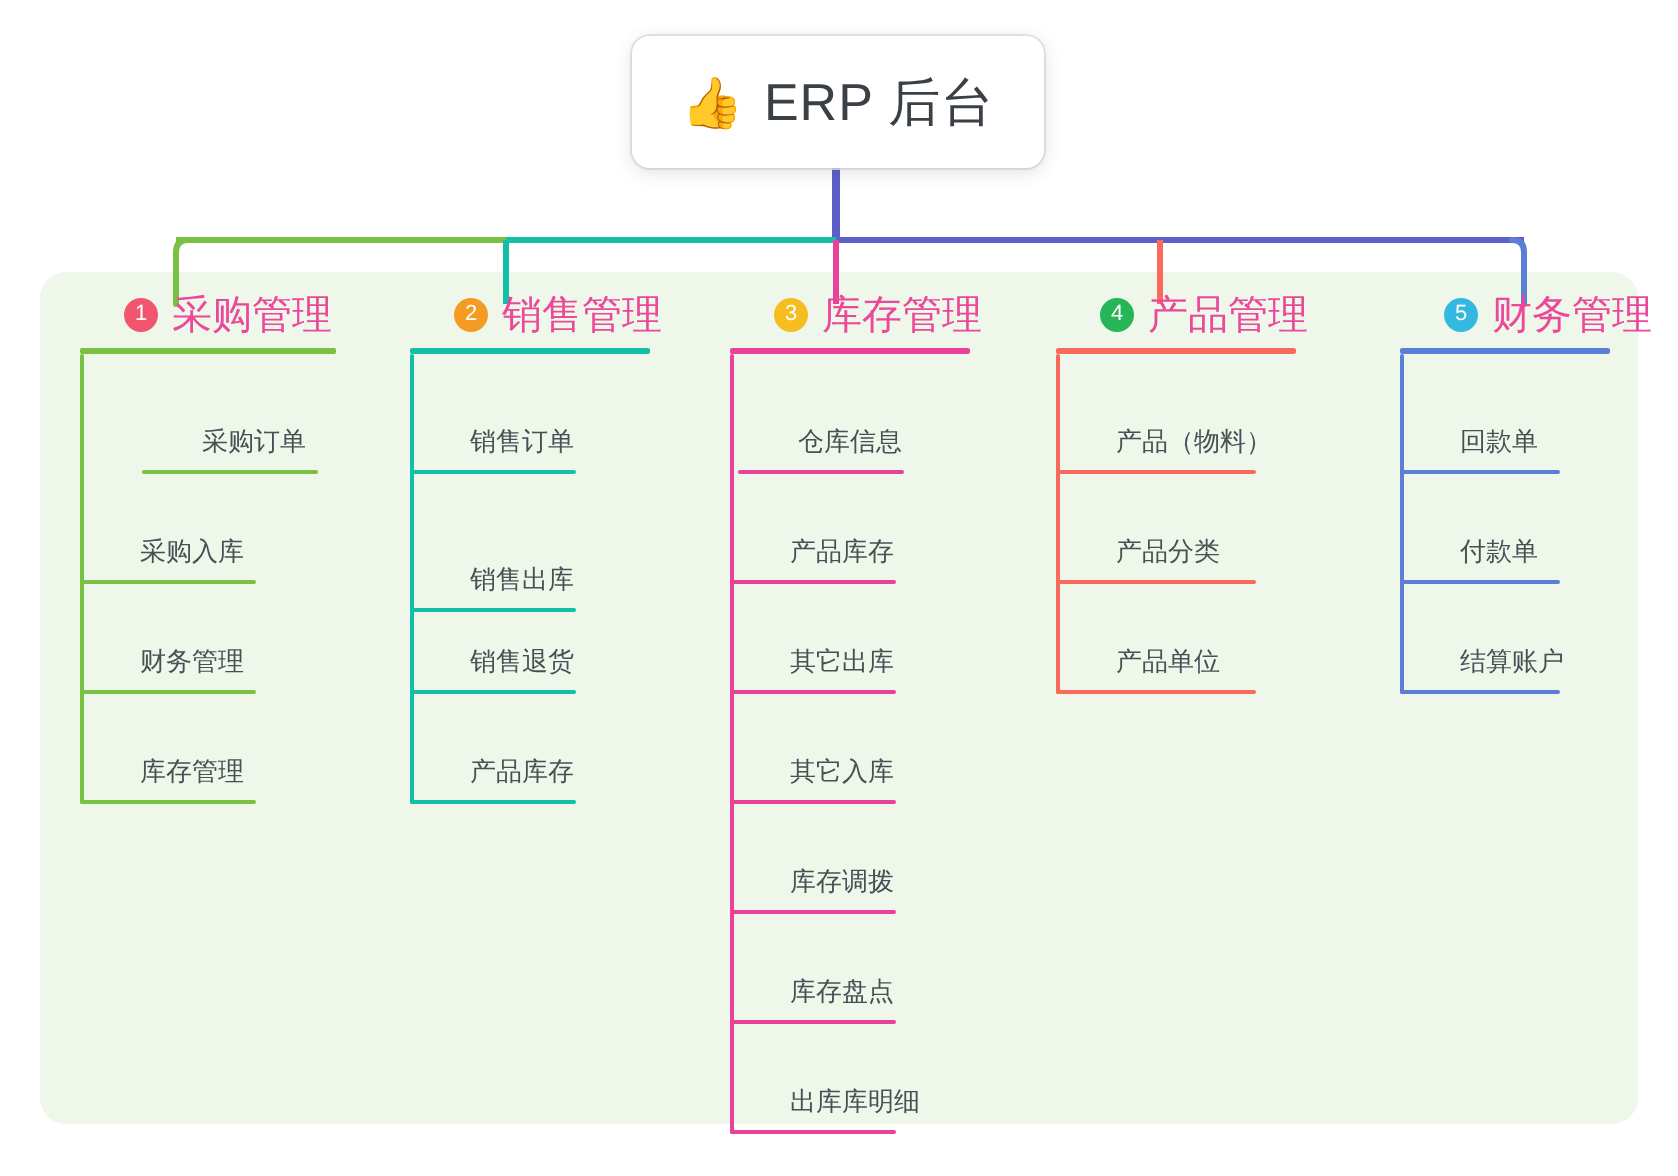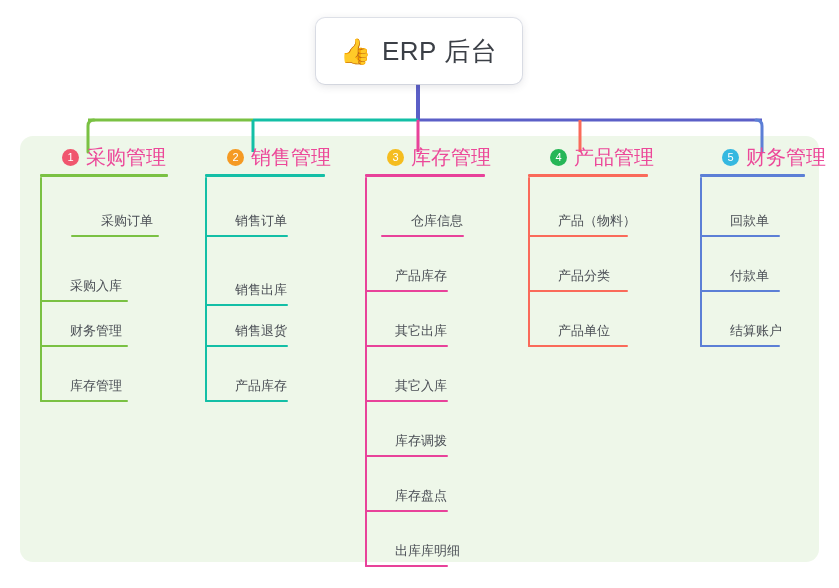--- a/index.html
+++ b/index.html
@@ -178,21 +178,21 @@
         <div class="col-head">
           <span class="badge" style="background: rgb(240, 86, 110);">1</span>
           <span class="col-title">采购管理</span>
         </div>
         <div class="head-rule" style="background: rgb(122, 193, 67); width: 128px;"></div>
         <div class="leaves" style="height: 220px;">
           <div class="leaf" style="position: absolute; left: 0px; top: 28px; height: 32px; width: 108px; margin-left: 31px;">
             <span class="leaf-label">采购订单</span>
             <div class="leaf-rule" style="background: rgb(122, 193, 67); width: 88px;"></div>
           </div>
-          <div class="leaf" style="position: absolute; left: 0px; top: 83px; height: 32px; width: 108px; margin-top: 10px;">
+          <div class="leaf" style="position: absolute; left: 0px; top: 83px; height: 32px; width: 108px;">
             <span class="leaf-label">采购入库</span>
             <div class="leaf-rule" style="background: rgb(122, 193, 67); width: 88px;"></div>
           </div>
           <div class="leaf" style="position: absolute; left: 0px; top: 138px; height: 32px; width: 108px;">
             <span class="leaf-label">财务管理</span>
             <div class="leaf-rule" style="background: rgb(122, 193, 67); width: 88px;"></div>
           </div>
           <div class="leaf" style="position: absolute; left: 0px; top: 193px; height: 32px; width: 108px;">
             <span class="leaf-label">库存管理</span>
             <div class="leaf-rule" style="background: rgb(122, 193, 67); width: 88px;"></div>
@@ -226,21 +226,21 @@
           <div class="leaf-spine" style="background: rgb(19, 191, 166); top: 0px; height: 225px;"></div>
         </div>
       </div>
       <div class="column" style="left: 365px; width: 120px;">
         <div class="col-head">
           <span class="badge" style="background: rgb(245, 189, 31);">3</span>
           <span class="col-title">库存管理</span>
         </div>
         <div class="head-rule" style="background: rgb(232, 66, 154); width: 120px;"></div>
         <div class="leaves" style="height: 385px;">
-          <div class="leaf" style="position: absolute; left: 16px; top: 28px; height: 32px; width: 103px;">
+          <div class="leaf" style="position: absolute; left: 4px; top: 28px; height: 32px; width: 103px;">
             <span class="leaf-label">仓库信息</span>
             <div class="leaf-rule" style="background: rgb(232, 66, 154); width: 83px;"></div>
           </div>
           <div class="leaf" style="position: absolute; left: 0px; top: 83px; height: 32px; width: 103px;">
             <span class="leaf-label">产品库存</span>
             <div class="leaf-rule" style="background: rgb(232, 66, 154); width: 83px;"></div>
           </div>
           <div class="leaf" style="position: absolute; left: 0px; top: 193px; height: 32px; width: 103px;">
             <span class="leaf-label">其它入库</span>
             <div class="leaf-rule" style="background: rgb(232, 66, 154); width: 83px;"></div>

